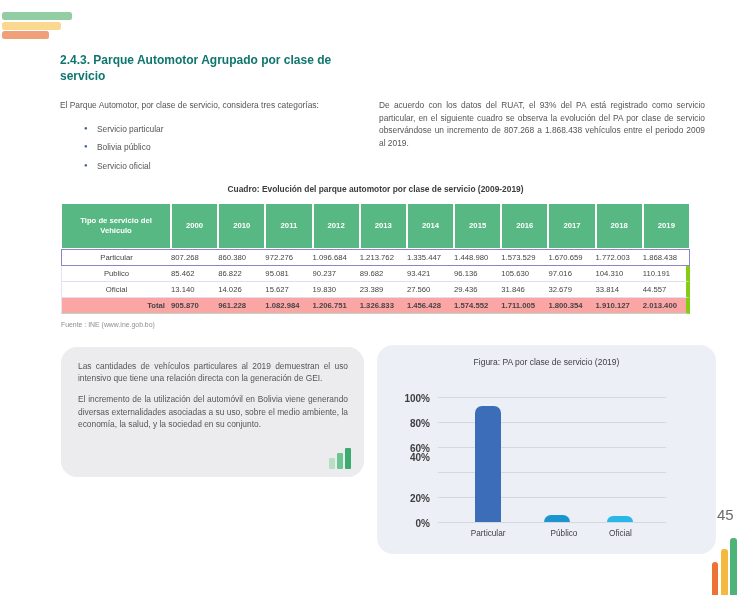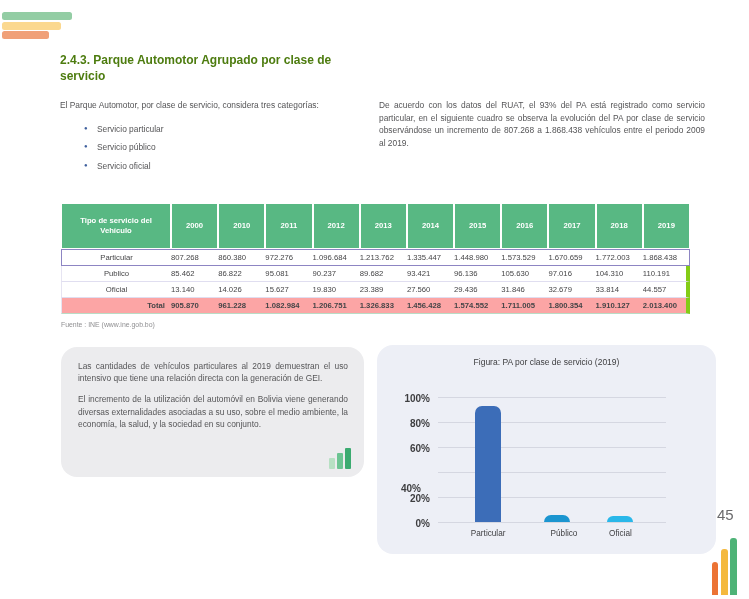--- a/index.html
+++ b/index.html
@@ -7,21 +7,21 @@
     width:749px;height:599px;position:relative;overflow:hidden;
     background:#ffffff;font-family:"Liberation Sans", sans-serif;
     -webkit-font-smoothing:antialiased;
   }
   .abs{position:absolute;}
   
   .deco-top{position:absolute;left:2px;height:8px;border-radius:2.5px;}
   
   .heading{
     left:60px;top:53px;width:312px;
-    font-size:12px;font-weight:bold;color:#4d7c0f;line-height:1.3;
+    font-size:12px;font-weight:bold;color:#0f766e;line-height:1.3;
   }
   
   .par{
     font-size:8.4px;color:#555557;line-height:1.5;text-align:justify;
   }
   .intro-left{left:60px;top:99px;width:303px;}
   .intro-right{left:379px;top:99px;width:326px;}
   
   .bullets{left:84px;top:124px;list-style:none;margin:0;padding:0;}
   .bullets li{
@@ -107,26 +107,27 @@
     <div class="deco-top" style="top: 12px; width: 70px; background: rgb(147, 205, 164);"></div>
     <div class="deco-top" style="top: 22px; width: 59px; background: rgb(251, 216, 143);"></div>
     <div class="deco-top" style="top: 31px; width: 47px; background: rgb(240, 160, 120);"></div>
   </div>
 
   <div class="abs heading">2.4.3.  Parque Automotor Agrupado por clase de servicio</div>
 
   <div class="abs par intro-left">El Parque Automotor, por clase de servicio, considera tres categorías:</div>
   <ul class="abs bullets">
       <li>Servicio particular</li>
-      <li>Servicio público</li>
+      <li>Bolivia público</li>
       <li>Servicio oficial</li>
     </ul>
 
   <div class="abs par intro-right">De acuerdo con los datos del RUAT, el 93% del PA está registrado como servicio particular, en el siguiente cuadro se observa la evolución del PA por clase de servicio observándose un incremento de 807.268 a 1.868.438 vehículos entre el periodo 2009 al 2019.</div>
 
+  <div class="abs caption">Cuadro: Evolución del parque automotor por clase de servicio (2009-2019)</div>
 
   <div class="abs tblwrap">
     <table>
       <colgroup>
           <col style="width: 110px;">
           <col style="width: 47.1818px;">
           <col style="width: 47.1818px;">
           <col style="width: 47.1818px;">
           <col style="width: 47.1818px;">
           <col style="width: 47.1818px;">
@@ -229,21 +230,21 @@
   <div class="abs figure-box">
     <div class="fig-title">Figura: PA por clase de servicio (2019)</div>
     <div class="plot">
         <div class="gridline" style="top: 0px;"></div>
         <div class="ylabel" style="top: -4.5px;">100%</div>
         <div class="gridline" style="top: 25px;"></div>
         <div class="ylabel" style="top: 20.5px;">80%</div>
         <div class="gridline" style="top: 50px;"></div>
         <div class="ylabel" style="top: 45.5px;">60%</div>
         <div class="gridline" style="top: 75px;"></div>
-        <div class="ylabel" style="top: 86px; text-align: center;">40%</div>
+        <div class="ylabel" style="top: 55px;">40%</div>
         <div class="gridline" style="top: 100px;"></div>
         <div class="ylabel" style="top: 95.5px;">20%</div>
         <div class="gridline" style="top: 125px;"></div>
         <div class="ylabel" style="top: 120.5px;">0%</div>
         <div class="bar" style="left: 37.16px; height: 116px; background: rgb(60, 109, 184);"></div>
         <div class="bar" style="left: 105.56px; height: 6.875px; background: rgb(27, 149, 208);"></div>
         <div class="bar" style="left: 169.4px; height: 6px; background: rgb(41, 183, 233);"></div>
         <div class="xlabel" style="left: 15.16px; top: 132px;">Particular</div>
         <div class="xlabel" style="left: 91px; top: 132px;">Público</div>
         <div class="xlabel" style="left: 147.4px; top: 132px;">Oficial</div>

